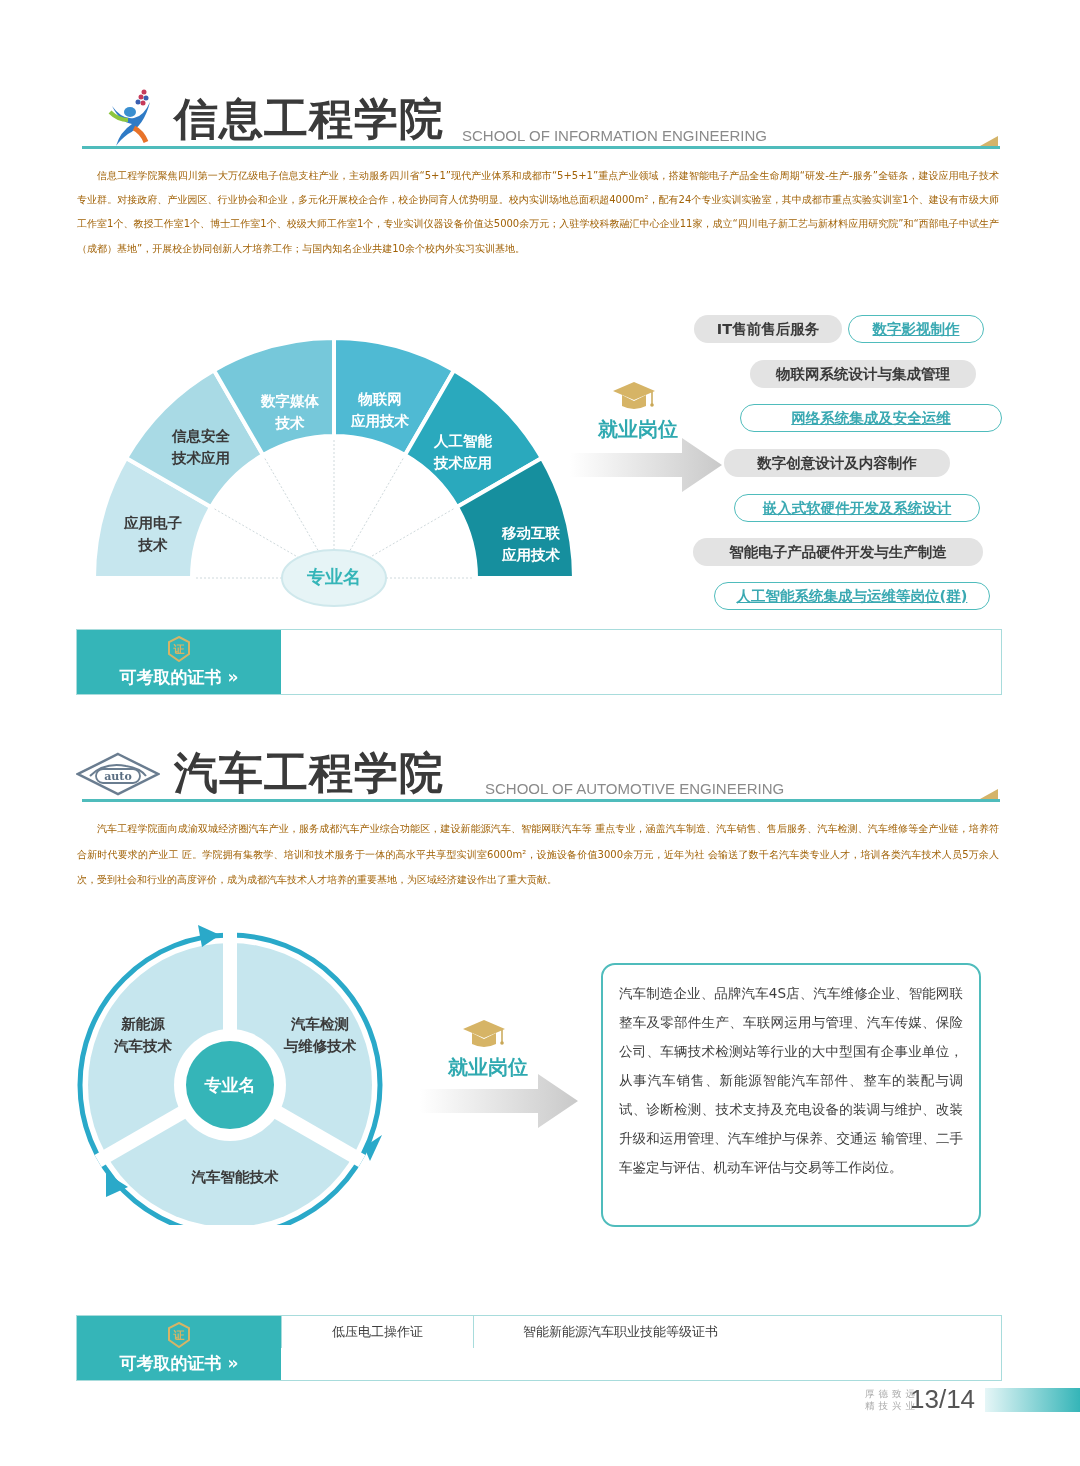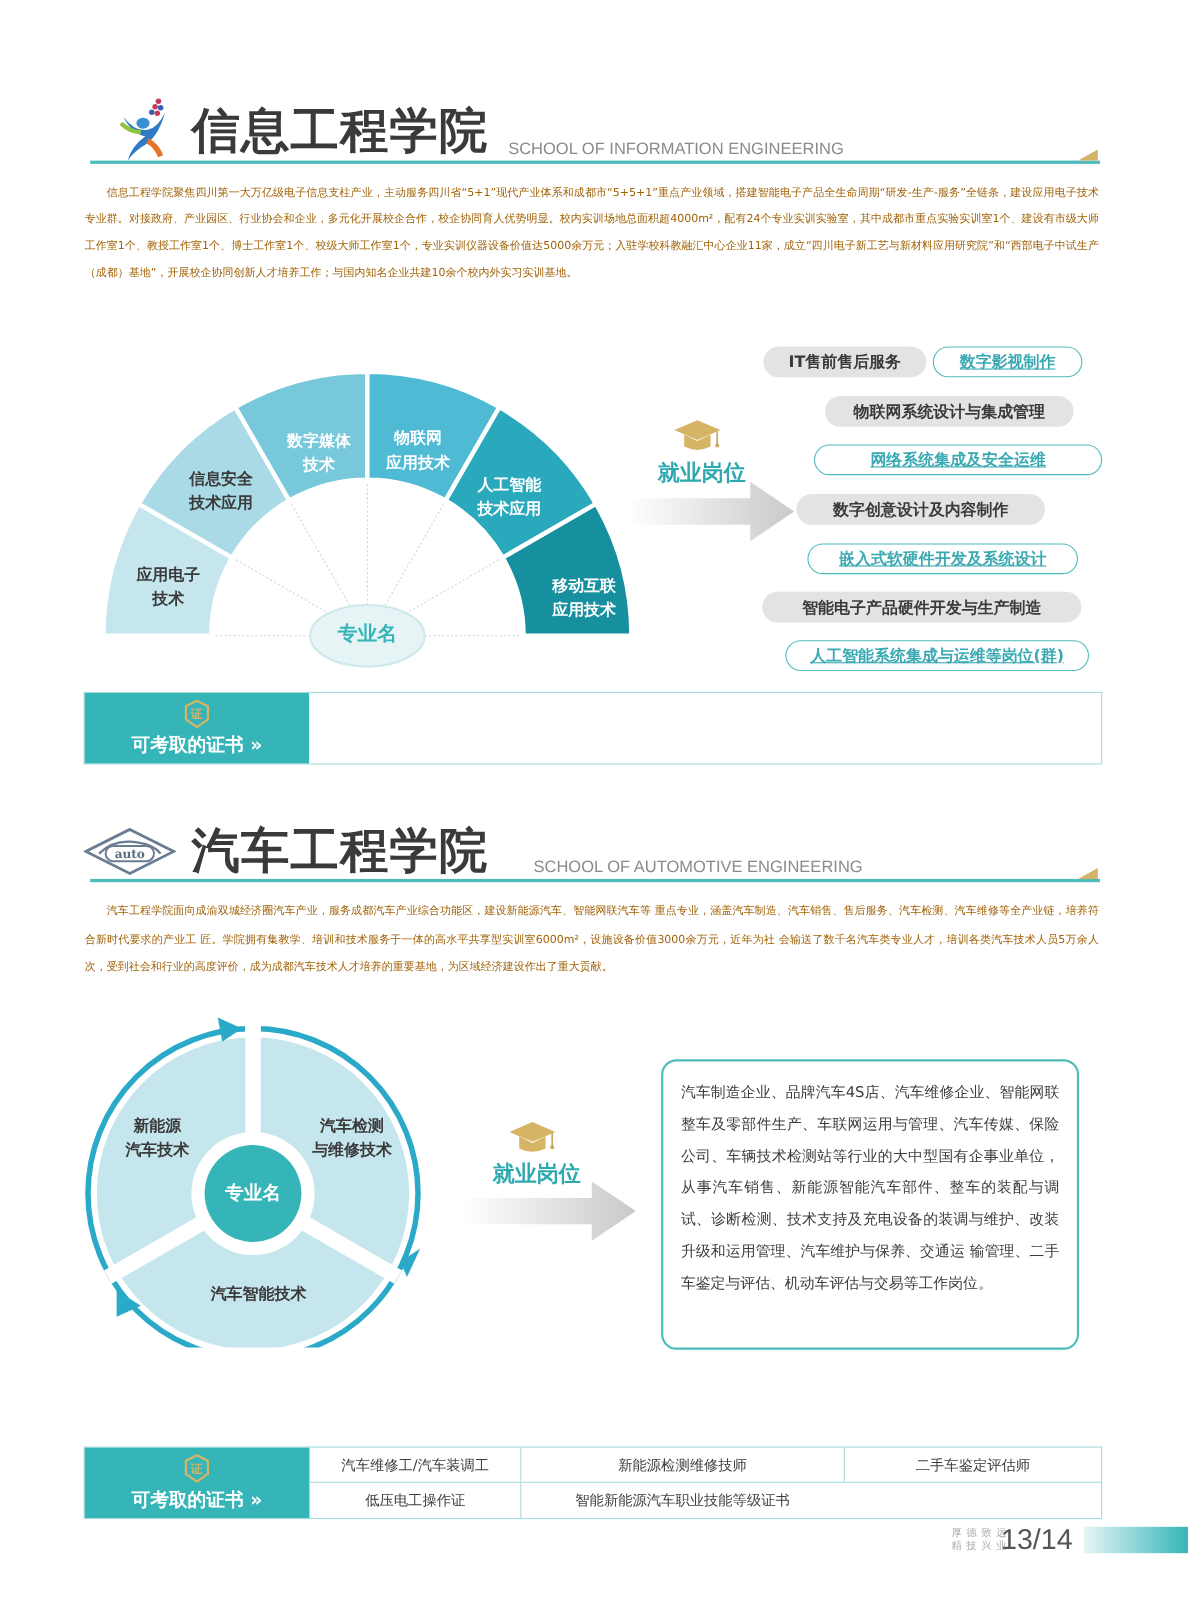--- a/index.html
+++ b/index.html
@@ -216,25 +216,20 @@
 
 <div class="cert" style="left:76px;top:1315px;width:926px;height:66px;">
   <div class="cert-head" style="width:204px;">
     <svg class="cert-badge" viewBox="0 0 24 26">
         <polygon points="12,1 22,6 22,18 12,25 2,18 2,6" fill="none" stroke="#d6b466" stroke-width="2"></polygon>
         <text x="12" y="17" text-anchor="middle" font-size="11" fill="#d6b466" font-family="DejaVu Sans, sans-serif">证</text>
       </svg>
     <span>可考取的证书 »</span>
   </div>
   <div class="cert-grid">
-    <div class="cert-row top" style="grid-template-columns: 192px 294px 1fr;">
-      <div class="cert-cell">汽车维修工/汽车装调工</div>
-      <div class="cert-cell">新能源检测维修技师</div>
-      <div class="cert-cell">二手车鉴定评估师</div>
-    </div>
     <div class="cert-row" style="grid-template-columns: 192px 294px 1fr;">
       <div class="cert-cell">低压电工操作证</div>
       <div class="cert-cell">智能新能源汽车职业技能等级证书</div>
     </div>
   </div>
 </div>
 
 <div class="footer-motto" style="left:865px;top:1388px;">
   <div>厚德致远</div>
   <div>精技兴业</div>

